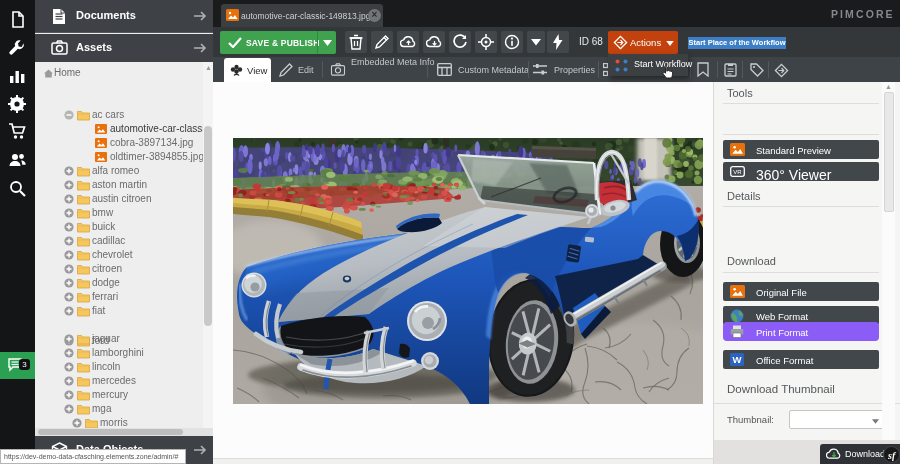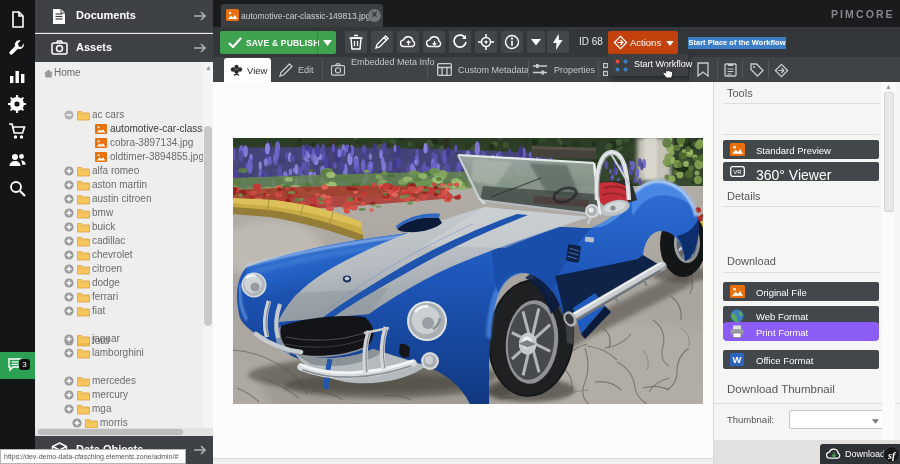--- a/index.html
+++ b/index.html
@@ -280,20 +280,31 @@
       <div class="abs" style="top:284px;left:0;width:178px;height:14px">
         <svg class="abs" style="left:29px;top:2px" width="10" height="10" viewBox="0 0 10 10">
           <circle cx="5" cy="5" r="4.6" fill="#9a9a9a"></circle>
           <path d="M5 2.5v5M2.5 5h5" stroke="#fff" stroke-width="1.4"></path>
         </svg>
         <svg class="abs" style="left:42px;top:2px" width="13" height="11" viewBox="0 0 13 11">
           <path d="M0.5 1.5h4l1 1.5h7v7h-12z" fill="#f7c75f" stroke="#d9a43a" stroke-width="0.8"></path>
           <path d="M0.5 4h12" stroke="#e8b84e" stroke-width="0.8"></path>
         </svg>
         <span class="abs" style="left:57px;top:1px;white-space:nowrap">lamborghini</span>
+      </div>
+      <div class="abs" style="top:298px;left:0;width:178px;height:14px">
+        <svg class="abs" style="left:29px;top:2px" width="10" height="10" viewBox="0 0 10 10">
+          <circle cx="5" cy="5" r="4.6" fill="#9a9a9a"></circle>
+          <path d="M5 2.5v5M2.5 5h5" stroke="#fff" stroke-width="1.4"></path>
+        </svg>
+        <svg class="abs" style="left:42px;top:2px" width="13" height="11" viewBox="0 0 13 11">
+          <path d="M0.5 1.5h4l1 1.5h7v7h-12z" fill="#f7c75f" stroke="#d9a43a" stroke-width="0.8"></path>
+          <path d="M0.5 4h12" stroke="#e8b84e" stroke-width="0.8"></path>
+        </svg>
+        <span class="abs" style="left:57px;top:1px;white-space:nowrap">lincoln</span>
       </div>
       <div class="abs" style="top:312px;left:0;width:178px;height:14px">
         <svg class="abs" style="left:29px;top:2px" width="10" height="10" viewBox="0 0 10 10">
           <circle cx="5" cy="5" r="4.6" fill="#9a9a9a"></circle>
           <path d="M5 2.5v5M2.5 5h5" stroke="#fff" stroke-width="1.4"></path>
         </svg>
         <svg class="abs" style="left:42px;top:2px" width="13" height="11" viewBox="0 0 13 11">
           <path d="M0.5 1.5h4l1 1.5h7v7h-12z" fill="#f7c75f" stroke="#d9a43a" stroke-width="0.8"></path>
           <path d="M0.5 4h12" stroke="#e8b84e" stroke-width="0.8"></path>
         </svg>

